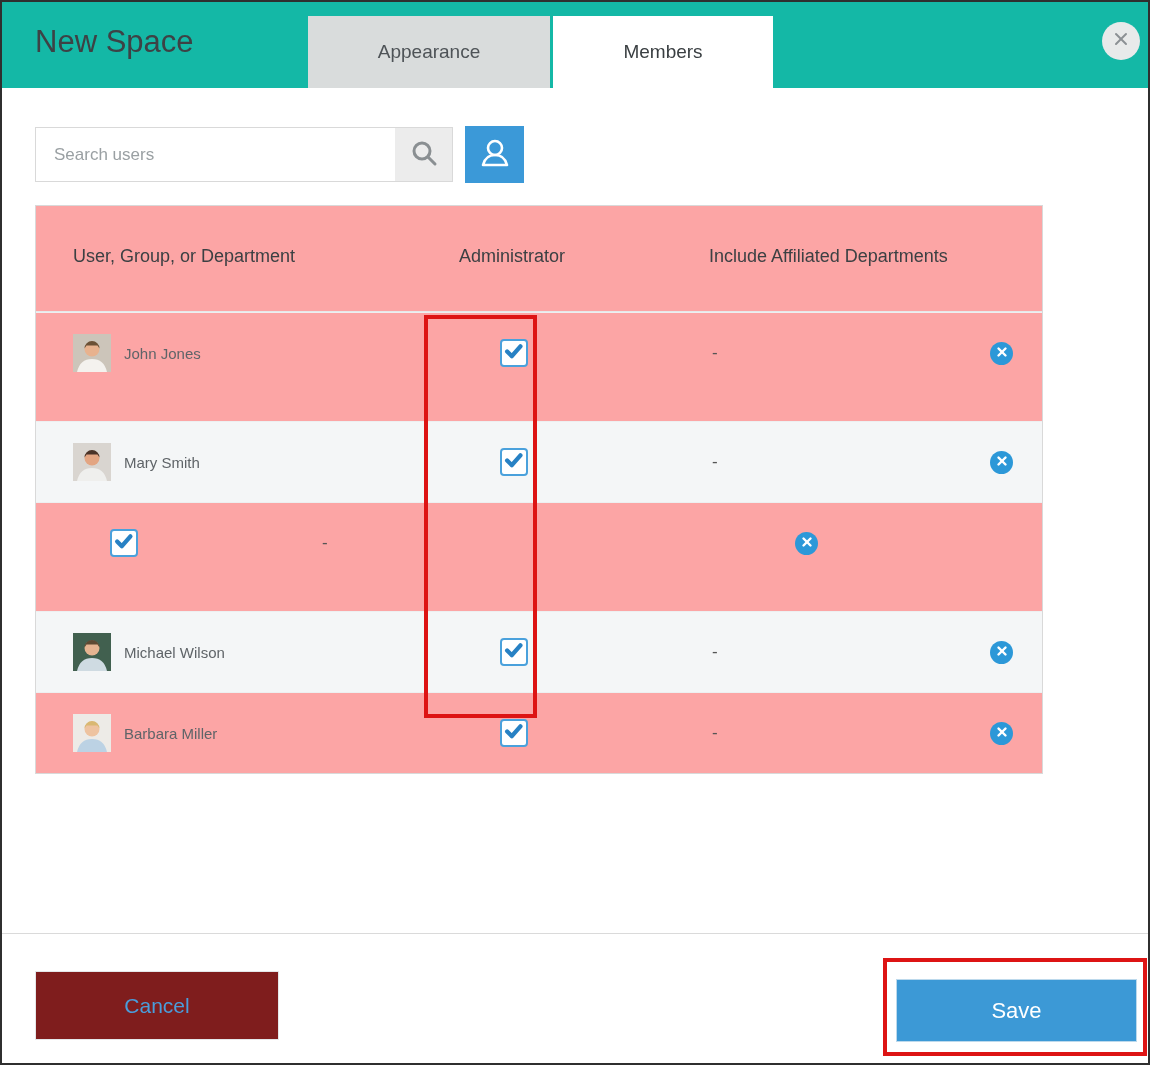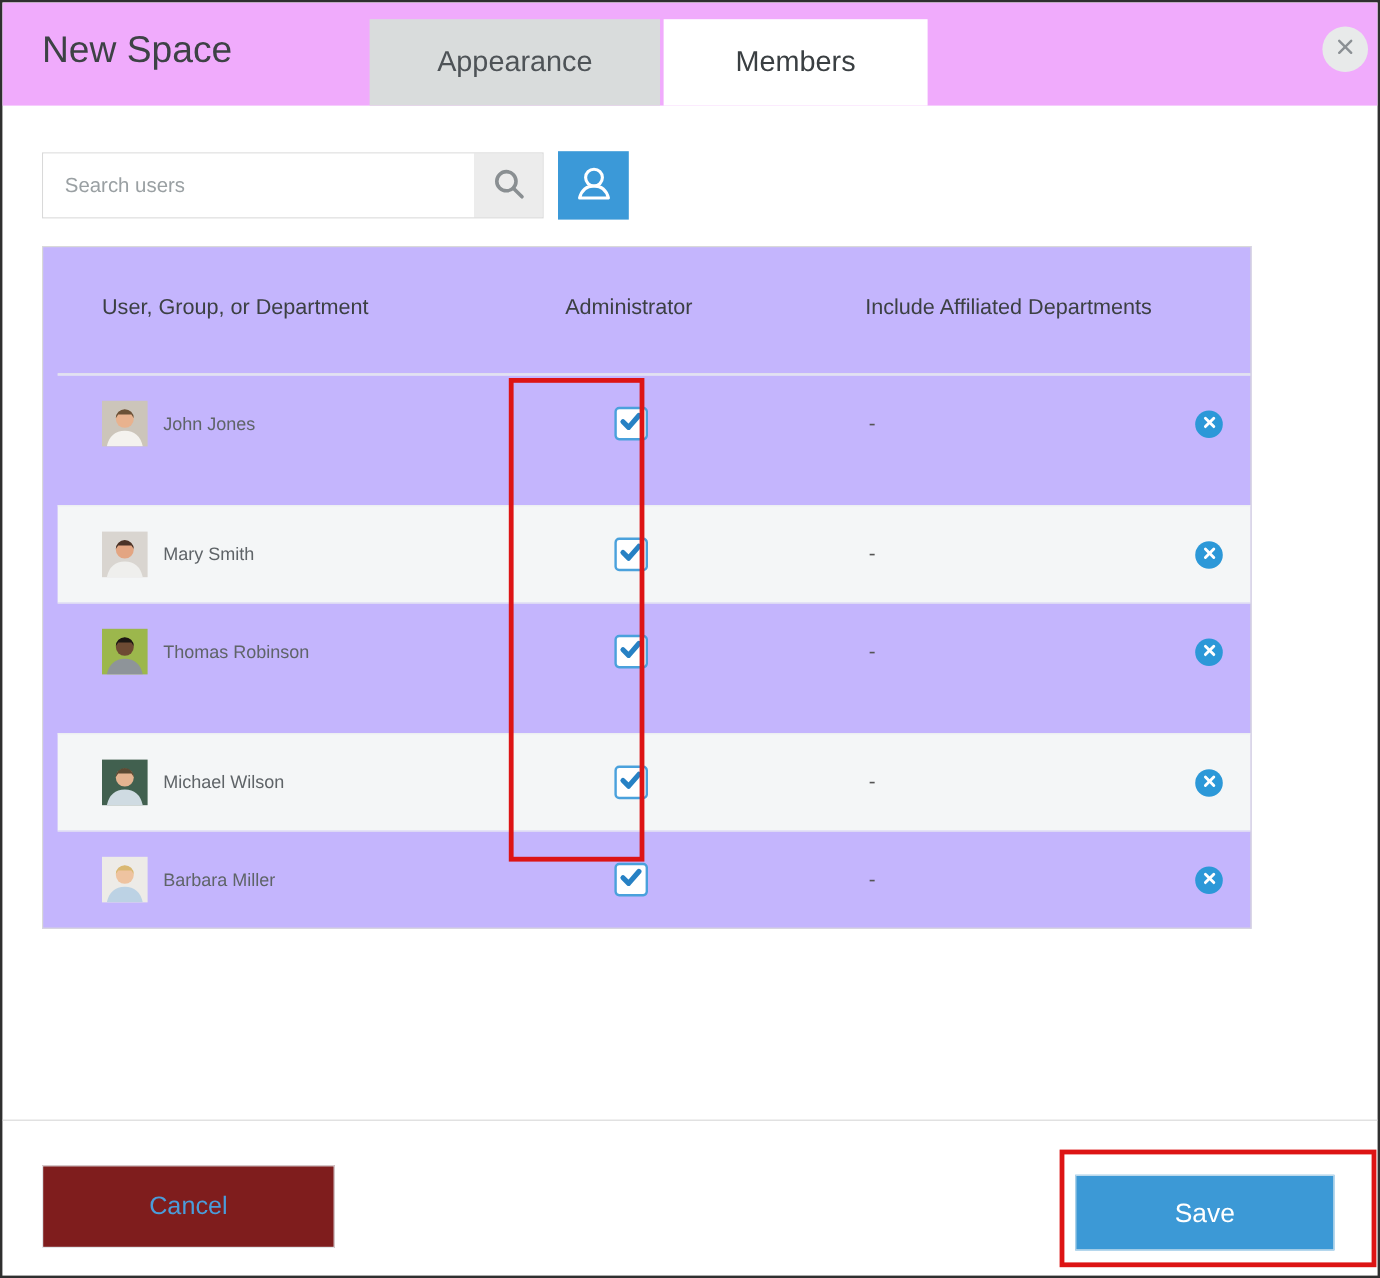--- a/index.html
+++ b/index.html
@@ -1,35 +1,35 @@
 <!DOCTYPE html>
 <html><head>
 <meta charset="utf-8">
 <style>
   * { margin:0; padding:0; box-sizing:border-box; }
   body { width:1150px; height:1065px; font-family:"Liberation Sans", sans-serif; background:#fff; }
   .screen { position:relative; width:1150px; height:1065px; border:2px solid #2f2f2f; background:#fff; overflow:hidden; }
 
   
-  .header { position:absolute; left:0; top:0; width:100%; height:86px; background:#f0abfc; }
+  .header { position:absolute; left:0; top:0; width:100%; height:86px; background:#14b8a6; }
   .title { position:absolute; left:33px; top:22px; font-size:31px; color:#3d4245; font-weight:400; }
-  .tab { position:absolute; top:14px; height:72px; display:flex; align-items:center; justify-content:center; font-size:24px; cursor:pointer; }
+  .tab { position:absolute; top:14px; height:72px; display:flex; align-items:center; justify-content:center; font-size:19px; cursor:pointer; }
   .tab-appearance { left:306px; width:242px; background:#d9dcdc; color:#4e5357; }
   .tab-members { left:551px; width:220px; background:#ffffff; color:#3a3f42; z-index:2; }
   .close-btn { position:absolute; left:1100px; top:20px; width:38px; height:38px; border-radius:50%; background:#e8eaea; display:flex; align-items:center; justify-content:center; cursor:pointer; }
 
   
   .search-wrap { position:absolute; left:33px; top:125px; width:418px; height:55px; border:1px solid #d9d9d9; display:flex; background:#fff; }
   .search-input { flex:1; border:none; outline:none; padding:0 18px; font-size:17px; color:#0f766e; font-family:"Liberation Sans", sans-serif; }
   .search-input::placeholder { color:#9aa0a3; }
   .search-btn { width:57px; height:100%; background:#ececec; border:none; display:flex; align-items:center; justify-content:center; cursor:pointer; }
   .adduser-btn { position:absolute; left:463px; top:124px; width:59px; height:57px; background:#3b99d8; border:none; display:flex; align-items:center; justify-content:center; cursor:pointer; }
 
   
-  .table { position:absolute; left:33px; top:203px; width:1008px; border:1px solid #d9d9d9; background:#c4b5fd;padding-left:12px; }
+  .table { position:absolute; left:33px; top:203px; width:1008px; border:1px solid #d9d9d9; background:#fca5a5; }
   .thead { display:flex; height:106px; align-items:flex-start; border-bottom:1px solid #e6e9ea; }
   .th { padding-top:35px; font-size:18px; color:#3c4043; line-height:31px; }
   .col-user { flex:0 0 390px; padding-left:37px; }
   .col-admin { flex:0 0 250px; padding-left:33px; }
   .col-affil { flex:0 0 285px; padding-left:33px; }
   .col-remove { flex:1; }
   .row { display:flex; height:81px; align-items:center; border-top:1px solid #edf0f1; }
   .row:first-child { border-top:none; }
   .row.alt { background:#f4f6f7;margin-top:28px; }
   .user-cell { flex:0 0 390px; padding-left:37px; display:flex; align-items:center; }
@@ -37,21 +37,21 @@
   .member-name { margin-left:13px; font-size:15px; color:#5f6468; }
   .admin-cell { flex:0 0 250px; padding-left:74px; }
   .checkbox { width:28px; height:28px; border:2px solid #4aa1dc; border-radius:4px; background:#fff; display:flex; align-items:center; justify-content:center; cursor:pointer; }
   .affil-cell { flex:0 0 285px; padding-left:36px; font-size:17px; color:#555; }
   .remove-cell { flex:1; display:flex; justify-content:center; }
   .remove-btn { width:23px; height:23px; border-radius:50%; background:#2c98d8; border:none; display:flex; align-items:center; justify-content:center; cursor:pointer; }
 
   
   .footer-sep { position:absolute; left:0; top:931px; width:100%; height:1px; background:#dadada; }
   .cancel-btn { position:absolute; left:33px; top:969px; width:244px; height:69px; background:#7f1d1d; border:1px solid #e4e7e9; color:#4a9ddb; font-size:21px; cursor:pointer; font-family:"Liberation Sans", sans-serif; }
-  .save-btn { position:absolute; left:894px; top:977px; width:216px; height:63px; background:#3c99d6; border:1px solid #bcd9ec; color:#ffffff; font-size:22px; cursor:pointer; font-family:"Liberation Sans", sans-serif; }
+  .save-btn { position:absolute; left:894px; top:977px; width:241px; height:63px; background:#3c99d6; border:1px solid #bcd9ec; color:#ffffff; font-size:22px; cursor:pointer; font-family:"Liberation Sans", sans-serif; }
 
   
   .annotation { position:absolute; border:4px solid #dd1414; background:transparent; pointer-events:none; }
   .annotation-checkboxes { left:422px; top:313px; width:113px; height:403px; }
   .annotation-save { left:881px; top:956px; width:264px; height:98px; }
 </style>
 </head>
 <body>
 
 <div class="screen">
@@ -154,30 +154,20 @@
         <button class="remove-btn">
           <span><svg width="12" height="12" viewBox="0 0 12 12">
                 <line x1="2.5" y1="2.5" x2="9.5" y2="9.5" stroke="#fff" stroke-width="2.4" stroke-linecap="round"></line>
                 <line x1="9.5" y1="2.5" x2="2.5" y2="9.5" stroke="#fff" stroke-width="2.4" stroke-linecap="round"></line>
               </svg></span>
         </button>
       </div>
     </div>
 
     <div class="row">
-      <div class="user-cell">
-        <div class="avatar" style="background: rgb(156, 183, 76);">
-          <svg width="38" height="38" viewBox="0 0 38 38">
-              <path class="shirt" d="M4 38 q3 -13 15 -13 q12 0 15 13 z" fill="#8e9499"></path>
-              <circle class="skin" cx="19" cy="15" r="7.5" fill="#6e4a33"></circle>
-              <path class="hair" d="M11.5 14.5 a7.5 7.5 0 0 1 15 0 l-2 -3 l-11 0 z" fill="#1d1713"></path>
-            </svg>
-        </div>
-        <span class="member-name">Thomas Robinson</span>
-      </div>
       <div class="admin-cell">
         <div class="checkbox">
           <span><svg width="24" height="24" viewBox="0 0 28 28" fill="none">
                 <polyline points="6,14.5 11.5,20 21.5,8.5" stroke="#2781c4" stroke-width="5" stroke-linecap="round" stroke-linejoin="round"></polyline>
               </svg></span>
         </div>
       </div>
       <div class="affil-cell">-</div>
       <div class="remove-cell">
         <button class="remove-btn">

